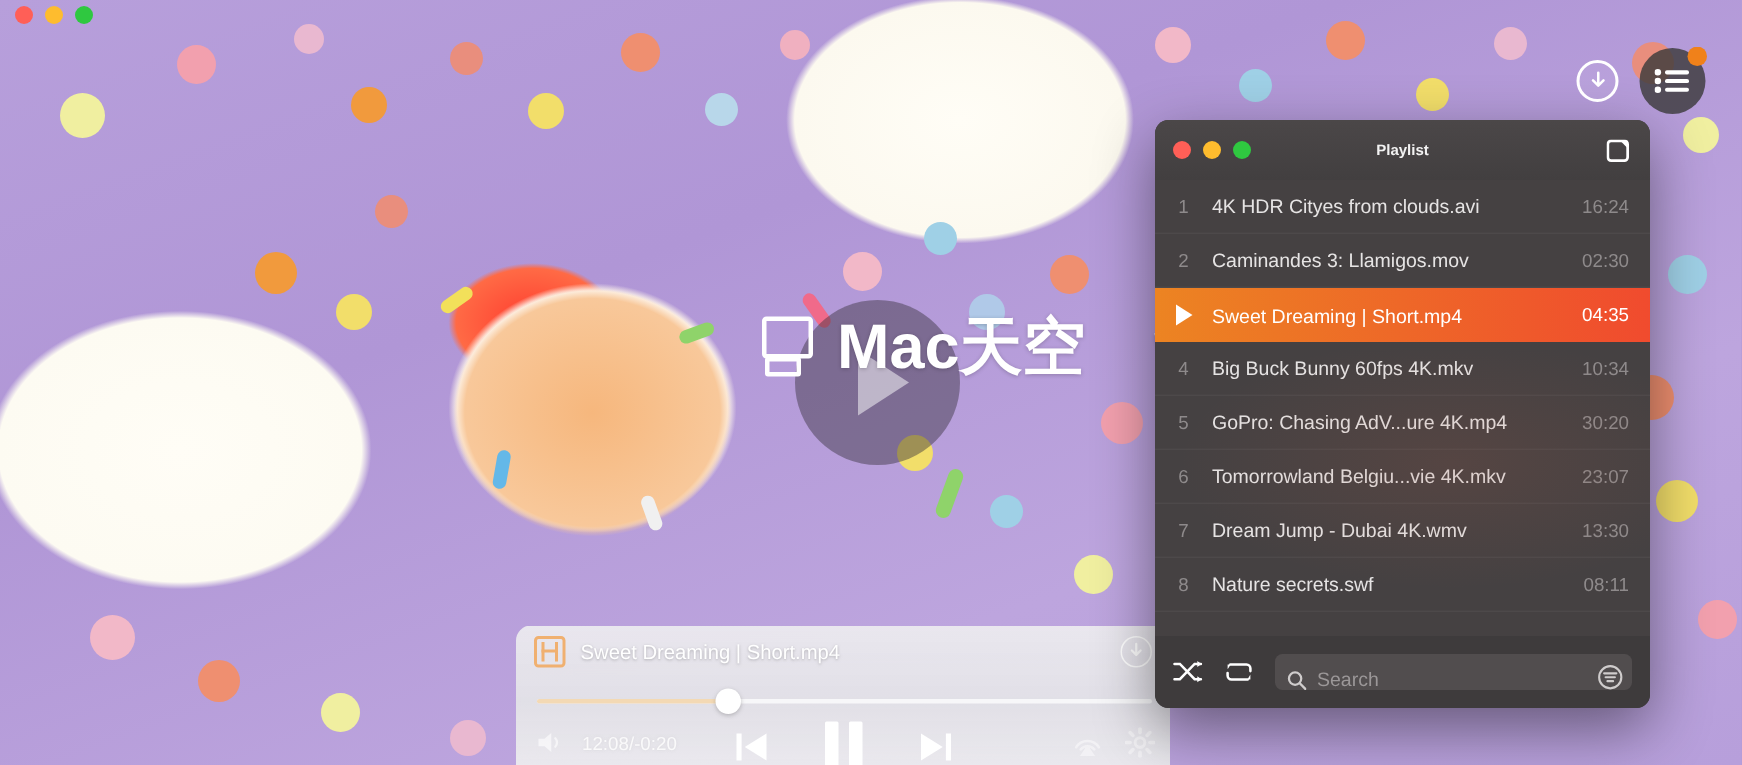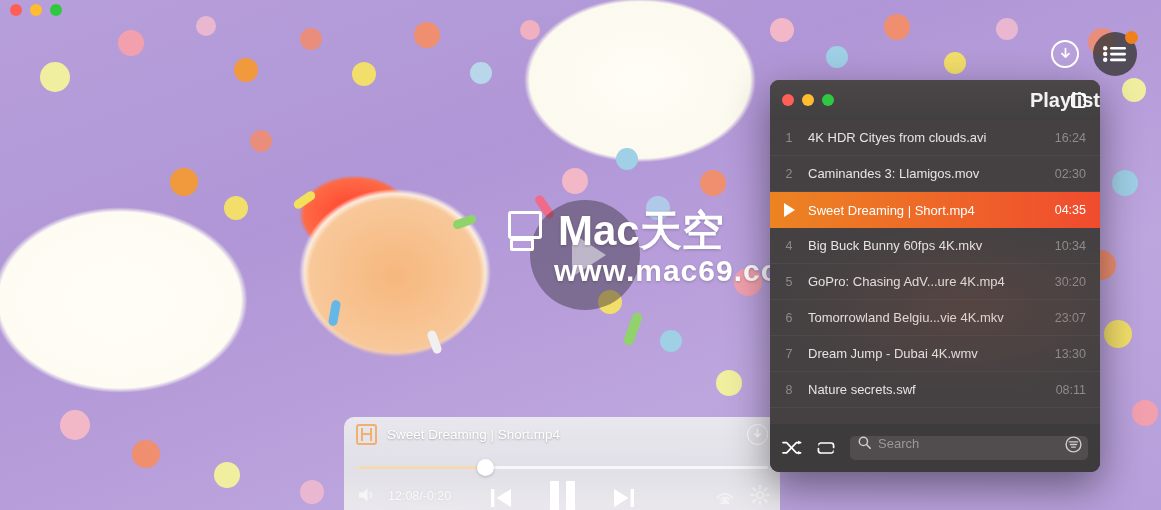--- a/index.html
+++ b/index.html
@@ -47,21 +47,21 @@
     display:flex; align-items:center; justify-content:center;
   }
   #playlist-toggle .badge{
     position:absolute; top:-1px; right:-1px; width:13px; height:13px;
     border-radius:50%; background:#f0811a;
   }
 
   
   #watermark {
     position:absolute; left:508px; top:210px; z-index:25;
-    display:flex; flex-direction:column; align-items:flex-start;
+    display:flex; flex-direction:row; align-items:flex-start;
     pointer-events:none;
   }
   #wm-row { display:flex; align-items:center; gap:6px; }
   #wm-logo {
     width:44px; height:40px; position:relative;
   }
   #wm-logo .scr {
     position:absolute; left:0; top:0; width:34px; height:28px;
     border:3px solid #ffffff; border-radius:3px;
   }
@@ -146,21 +146,21 @@
     background:#3e3b3c; border-radius:9px; overflow:hidden; z-index:35;
     box-shadow:0 14px 40px rgba(0,0,0,0.45);
   }
   #pl-header {
     height:40px; position:relative; display:flex; align-items:center;
     background:linear-gradient(180deg,#4b4748 0%,#423f40 100%);
   }
   #pl-traffic { position:absolute; left:12px; display:flex; gap:8px; }
   #pl-traffic .tl { width:12px; height:12px; border-radius:50%; }
   #pl-title {
-    width:100%; text-align:right; font-size:20px; font-weight:bold; color:#f2f2f2;
+    width:100%; text-align:center; font-size:10px; font-weight:bold; color:#f2f2f2;
   }
   #pl-detach { position:absolute; right:14px; width:15px; height:15px; }
 
   #pl-list { height:304px; overflow:hidden; background:#454142; }
   .pl-row {
     height:36px; display:flex; align-items:center; padding:0 14px 0 0;
     border-bottom:1px solid rgba(255,255,255,0.045);
     position:relative;
   }
   .pl-row .idx {
@@ -187,21 +187,21 @@
     background:radial-gradient(ellipse 260px 120px at 60% 62%, rgba(170,90,70,0.16), rgba(0,0,0,0) 70%);
     pointer-events:none;
   }
 
   #pl-footer {
     height:48px; display:flex; align-items:center; gap:14px; padding:0 12px;
     background:#3e3b3c;
   }
   #search-box {
     flex:1 1 auto; height:24px; background:#514d4e; border-radius:5px;
-    display:flex; align-items:flex-start; padding:0 6px 0 8px; gap:7px;
+    display:flex; align-items:flex-end; padding:0 6px 0 8px; gap:7px;
   }
   #search-input {
     flex:1 1 auto; background:transparent; border:none; outline:none;
     font-family:"Liberation Sans", sans-serif; font-size:13px; color:#e8e6e6;
   }
   #search-input::placeholder { color:#9b9798; }
 
   svg { display:block; }
 </style>
 </head>

